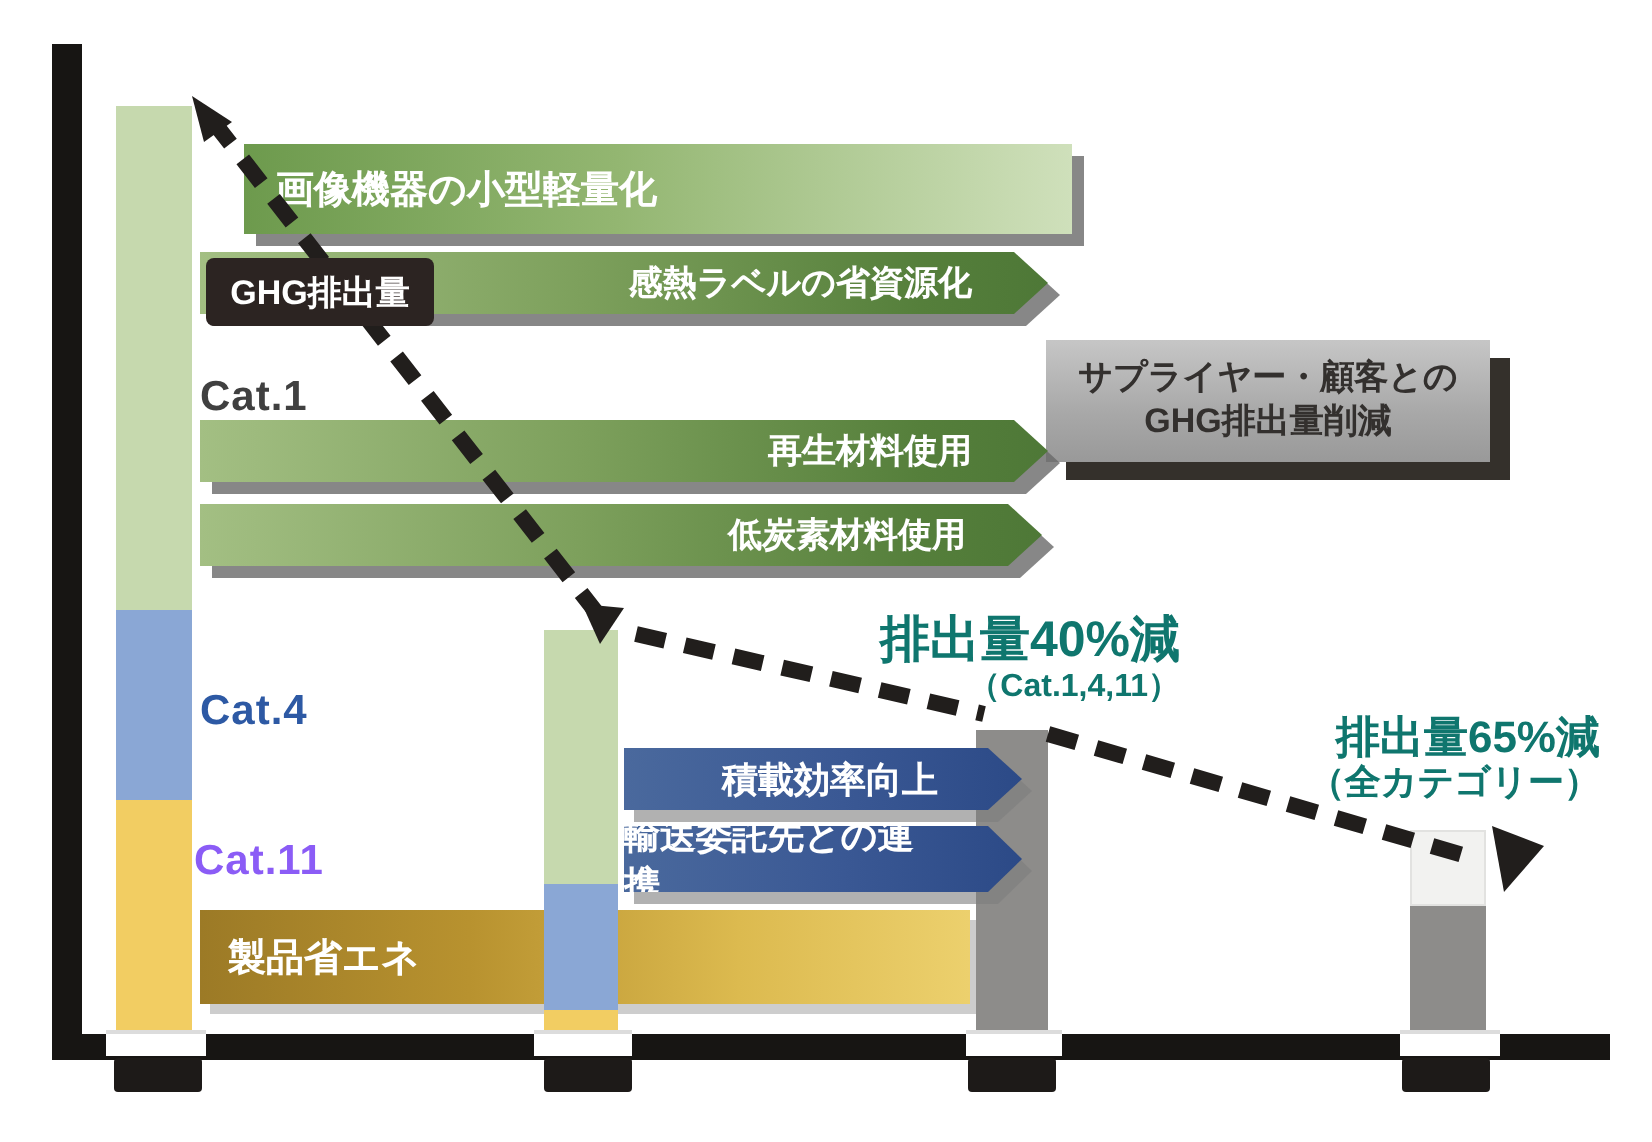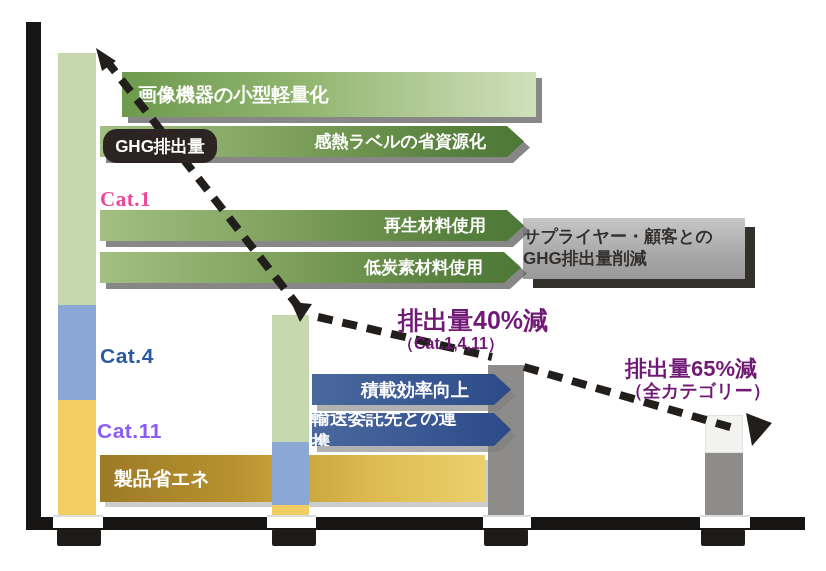--- a/index.html
+++ b/index.html
@@ -11,24 +11,24 @@
   .tick-blob{background:#1d1a18;border-radius:2px;}
   .axis{background:#171513;}
   .shadow-wrap-g{filter:drop-shadow(6px 6px 0 rgba(105,105,105,0.8));}
   .shadow-wrap-b{filter:drop-shadow(5px 6px 0 rgba(125,125,125,0.6));}
   .banner{display:flex;align-items:center;color:#fff;font-weight:bold;box-sizing:border-box;}
   .tip{clip-path:polygon(0 0, calc(100% - 17px) 0, 100% 50%, calc(100% - 17px) 100%, 0 100%);}
   .b1{background:linear-gradient(90deg,#6d9a4d 0%,#93b671 45%,#cfe0bb 100%);font-size:19px;padding-left:16px;justify-content:flex-start;margin-left:22px;}
   .bg2{background:linear-gradient(90deg,#a3bf83 0%,#7da05c 45%,#557f3b 85%,#4e7837 100%);font-size:17px;justify-content:flex-end;padding-right:38px;}
   .blue-arrow{background:linear-gradient(90deg,#4a699d 0%,#3a5894 55%,#2c4a87 100%);font-size:18px;justify-content:flex-end;padding-right:42px;}
   .gold-band{background:linear-gradient(90deg,#9c7a26 0%,#b8922f 35%,#dcba4f 70%,#ecd06d 100%);color:#fff;font-weight:bold;font-size:19px;display:flex;align-items:center;padding-left:14px;box-sizing:border-box;}
-  .gray-banner{background:linear-gradient(180deg,#c6c6c6 0%,#a8a8a8 60%,#999 100%);box-shadow:10px 9px 0 #34302b;color:#33302e;font-weight:bold;font-size:17px;line-height:22px;padding-top:8px;box-sizing:border-box;margin-top:48px;}
-  .pill{background:#2c2422;color:#fff;font-weight:bold;font-size:17px;border-radius:14px;display:flex;align-items:center;justify-content:center;}
+  .gray-banner{background:linear-gradient(180deg,#c6c6c6 0%,#a8a8a8 60%,#999 100%);box-shadow:10px 9px 0 #34302b;color:#33302e;font-weight:bold;font-size:17px;line-height:22px;text-align:center;padding-top:8px;box-sizing:border-box;}
+  .pill{background:#2c2422;color:#fff;font-weight:bold;font-size:17px;border-radius:4px;display:flex;align-items:center;justify-content:center;}
   .cat-label{font-weight:bold;font-size:21px;letter-spacing:0.5px;}
-  .target{color:#701a75;font-weight:bold;text-align:left;line-height:1.15;}
+  .target{color:#0f766e;font-weight:bold;text-align:right;line-height:1.15;}
 </style>
 </head>
 <body>
 
 <div id="stage">
 
   <div class="abs axis" style="left:26px;top:22px;width:15px;height:507px;"></div>
   <div class="abs axis" style="left:26px;top:517px;width:779px;height:13px;"></div>
 
   <div class="abs gold-band" style="left:100px;top:455px;width:385px;height:47px;box-shadow:5px 5px 0 rgba(130,130,130,0.4);">
@@ -109,21 +109,21 @@
       <polygon points="96,48 116,61 102,71"></polygon>
       <polygon points="291,302 312,304 300,322"></polygon>
       <polygon points="746,413 772,423 752,446"></polygon>
     </g>
   </svg>
 
   <div class="abs pill" style="left:103px;top:129px;width:114px;height:34px;">
     <span>GHG排出量</span>
   </div>
 
-  <div class="abs cat-label" style="left:100px;top:187px;color:#ec4899;font-family:Liberation Serif, serif;">Cat.1</div>
+  <div class="abs cat-label" style="left:100px;top:187px;color:#404040;">Cat.1</div>
   <div class="abs cat-label" style="left:100px;top:344px;color:#2d59a4;">Cat.4</div>
   <div class="abs cat-label" style="left:97px;top:419px;color:#8b5cf6;">Cat.11</div>
 
   <div class="abs target" style="left:398px;top:306px;width:192px;">
     <div style="font-size:25px;">排出量40%減</div>
     <div style="font-size:16px;">（Cat.1,4,11）</div>
   </div>
   <div class="abs target" style="left:625px;top:356px;width:175px;">
     <div style="font-size:22px;">排出量65%減</div>
     <div style="font-size:18px;">（全カテゴリー）</div>

